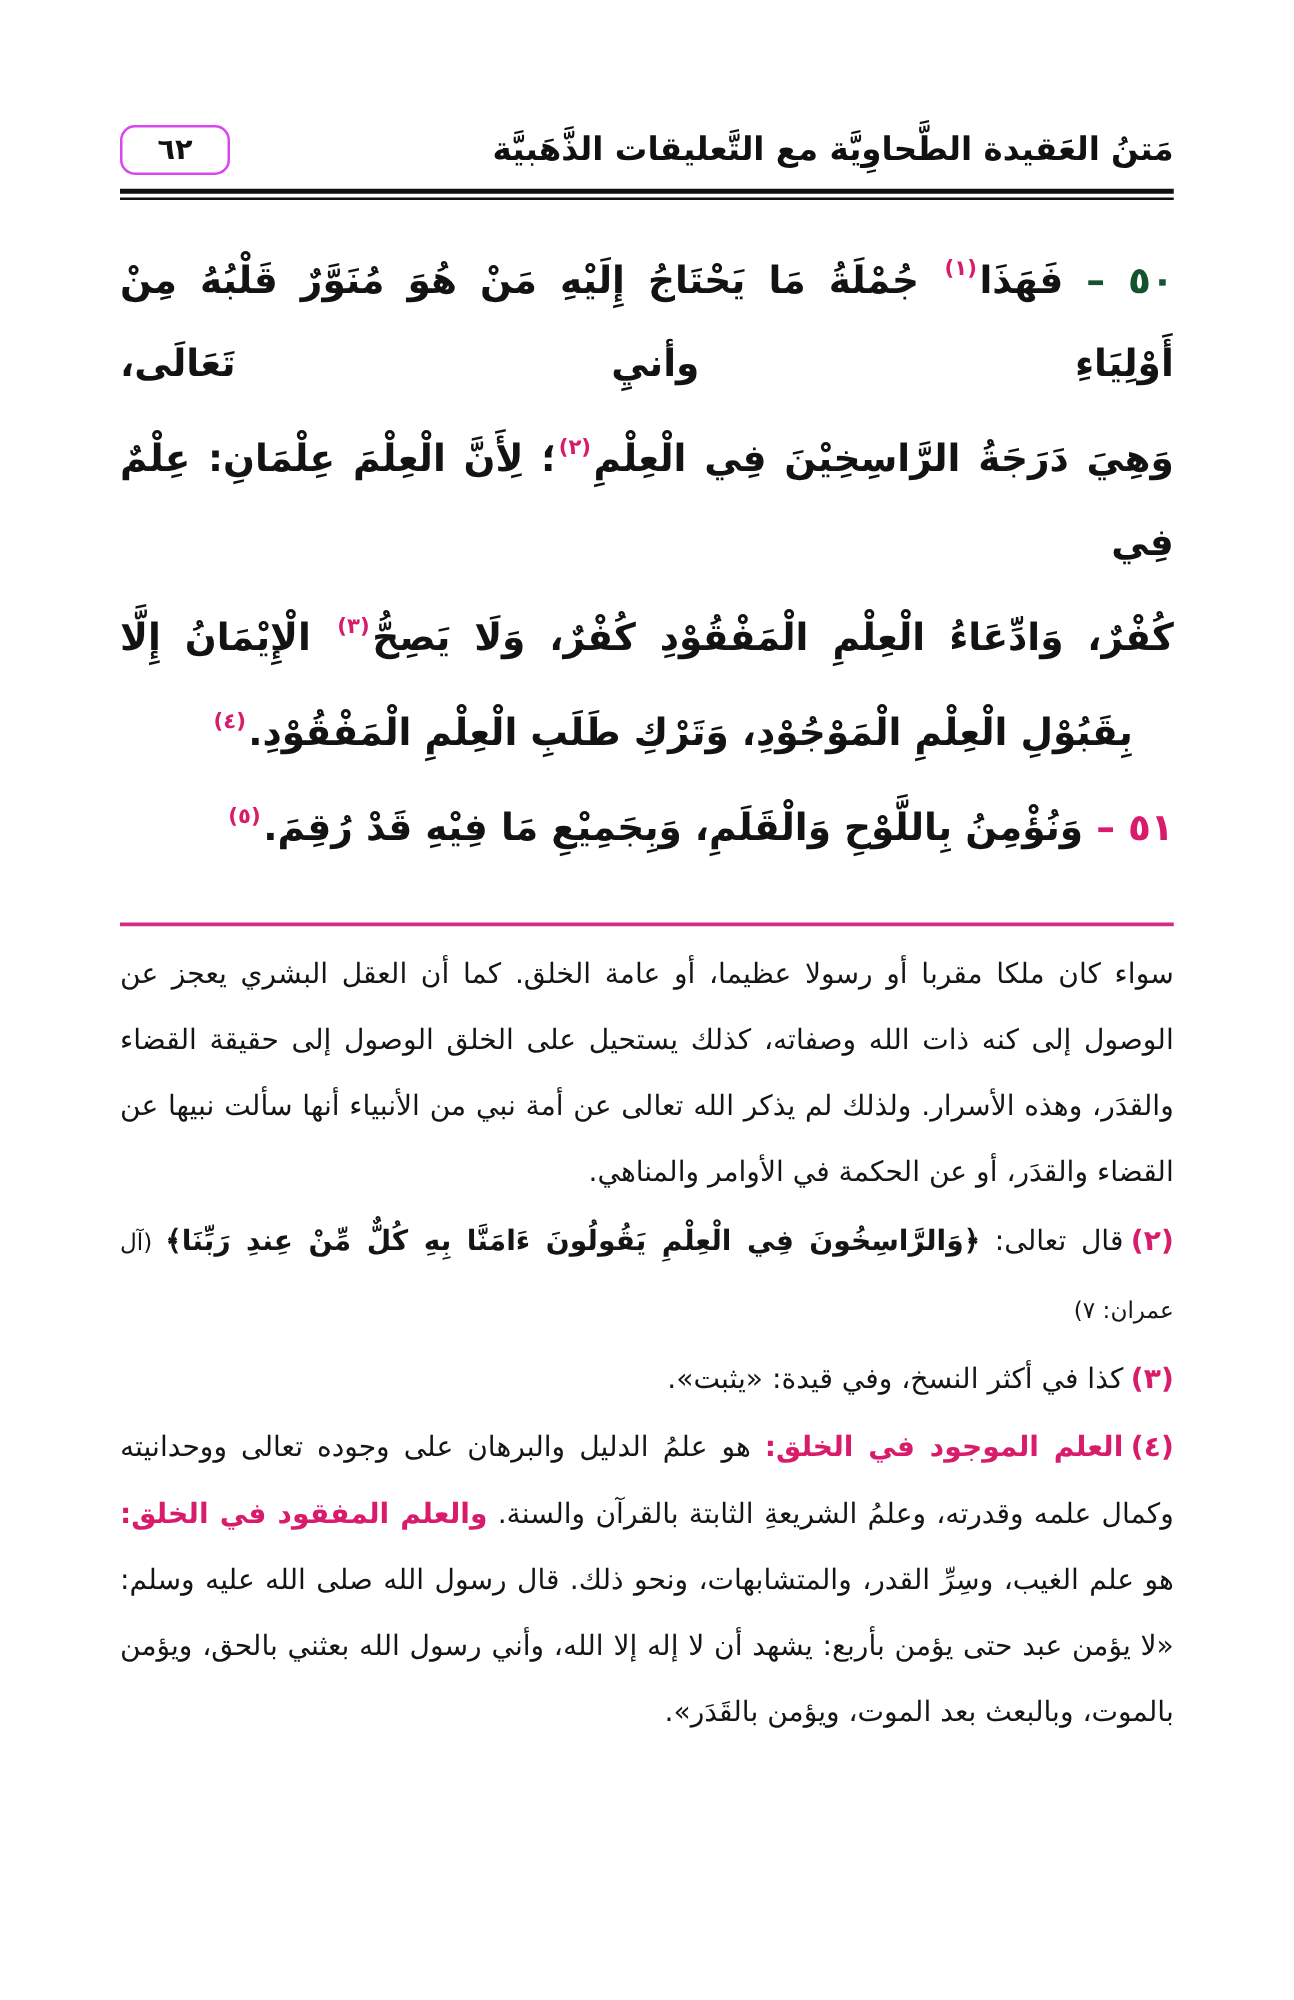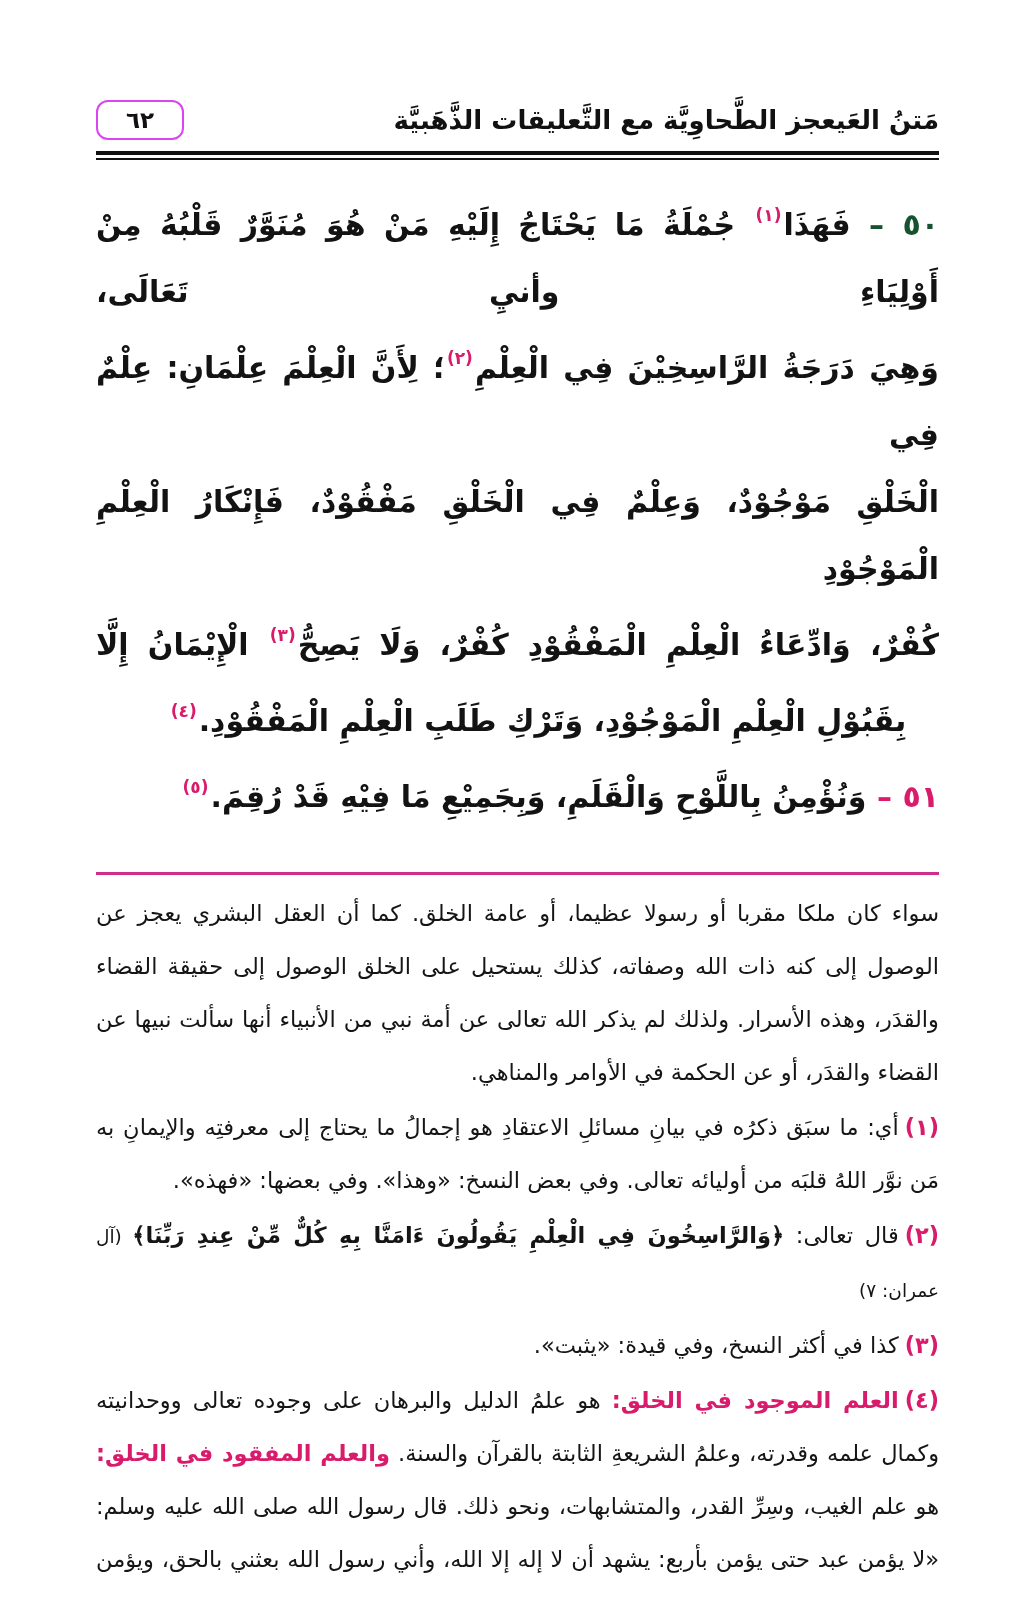--- a/index.html
+++ b/index.html
@@ -73,48 +73,46 @@
   .emph { font-weight: bold; }
   .verse { font-weight: bold; }
   .cite { font-size: 18.5px; }
 </style>
 </head>
 <body>
 
 <div class="page">
 
   <div class="header">
-    <div class="book-title">مَتنُ العَيعجز الطَّحاوِيَّة مع التَّعليقات الذَّهَبيَّة</div>
+    <div class="book-title">مَتنُ العَقيدة الطَّحاوِيَّة مع التَّعليقات الذَّهَبيَّة</div>
     <div class="page-num-box">
       <span>٦٢</span>
     </div>
   </div>
   <div class="header-rule"></div>
 
   <div class="matn">
     <p class="m-line flow"><span class="sec-num" style="color:#14532d">٥٠ –</span><span> فَهَذَا</span><span class="ref" style="color:#d81b6a">(١)</span><span> جُمْلَةُ مَا يَحْتَاجُ إِلَيْهِ مَنْ هُوَ مُنَوَّرٌ قَلْبُهُ مِنْ أَوْلِيَاءِ وأنيِ تَعَالَى،</span></p>
 
     <p class="m-line flow"><span>وَهِيَ دَرَجَةُ الرَّاسِخِيْنَ فِي الْعِلْمِ</span><span class="ref" style="color:#d81b6a">(٢)</span><span>؛ لِأَنَّ الْعِلْمَ عِلْمَانِ: عِلْمٌ فِي</span></p>
 
-    <p class="m-line flow"><span>الْخَلْقِ مَوْجُوْدٌ، وَعِلْمٌ فِي الْخَلْقِ مَفْقُوْدٌ، فَإِنْكَارُ الْعِلْمِ الْمَوْجُوْدِ</span></p>
 
     <p class="m-line flow"><span>كُفْرٌ، وَادِّعَاءُ الْعِلْمِ الْمَفْقُوْدِ كُفْرٌ، وَلَا يَصِحُّ</span><span class="ref" style="color:#d81b6a">(٣)</span><span> الْإِيْمَانُ إِلَّا</span></p>
 
     <p class="m-line flow m-last-center"><span>بِقَبُوْلِ الْعِلْمِ الْمَوْجُوْدِ، وَتَرْكِ طَلَبِ الْعِلْمِ الْمَفْقُوْدِ.</span><span class="ref" style="color:#d81b6a">(٤)</span></p>
 
     <p class="m-line flow m-last-right"><span class="sec-num" style="color:#d81b6a">٥١ –</span><span> وَنُؤْمِنُ بِاللَّوْحِ وَالْقَلَمِ، وَبِجَمِيْعِ مَا فِيْهِ قَدْ رُقِمَ.</span><span class="ref" style="color:#d81b6a">(٥)</span></p>
   </div>
 
   <hr class="fn-sep">
 
   <div class="footnotes">
 
     <p class="fn"><span>سواء كان ملكا مقربا أو رسولا عظيما، أو عامة الخلق. كما أن العقل البشري يعجز عن الوصول إلى كنه ذات الله وصفاته، كذلك يستحيل على الخلق الوصول إلى حقيقة القضاء والقدَر، وهذه الأسرار. ولذلك لم يذكر الله تعالى عن أمة نبي من الأنبياء أنها سألت نبيها عن القضاء والقدَر، أو عن الحكمة في الأوامر والمناهي.</span></p>
 
-    <p class="fn"><span class="fn-marker" style="color:#d81b6a">(١)</span><span>أي: ما سبَق ذكرُه في بيانِ مسائلِ الاعتقادِ هو إجمالُ ما يحتاج إلى معرفتِه والإيمانِ به مَن نوَّر اللهُ قلبَه من أوليائه تعالى. وفي بعض النسخ: «وهذا». وفي بعضها: «فهذه».</span></p>
 
     <p class="fn"><span class="fn-marker" style="color:#d81b6a">(٢)</span><span>قال تعالى: </span><span class="verse">﴿وَالرَّاسِخُونَ فِي الْعِلْمِ يَقُولُونَ ءَامَنَّا بِهِ كُلٌّ مِّنْ عِندِ رَبِّنَا﴾</span><span class="cite"> (آل عمران: ٧)</span></p>
 
     <p class="fn"><span class="fn-marker" style="color:#d81b6a">(٣)</span><span>كذا في أكثر النسخ، وفي قيدة: «يثبت».</span></p>
 
     <p class="fn"><span class="fn-marker" style="color:#d81b6a">(٤)</span><span class="emph" style="color:#d81b6a">العلم الموجود في الخلق:</span><span> هو علمُ الدليل والبرهان على وجوده تعالى ووحدانيته وكمال علمه وقدرته، وعلمُ الشريعةِ الثابتة بالقرآن والسنة. </span><span class="emph" style="color:#d81b6a">والعلم المفقود في الخلق:</span><span> هو علم الغيب، وسِرِّ القدر، والمتشابهات، ونحو ذلك. قال رسول الله صلى الله عليه وسلم: «لا يؤمن عبد حتى يؤمن بأربع: يشهد أن لا إله إلا الله، وأني رسول الله بعثني بالحق، ويؤمن بالموت، وبالبعث بعد الموت، ويؤمن بالقَدَر». </span></p>
 
   </div>
 </div>
 

